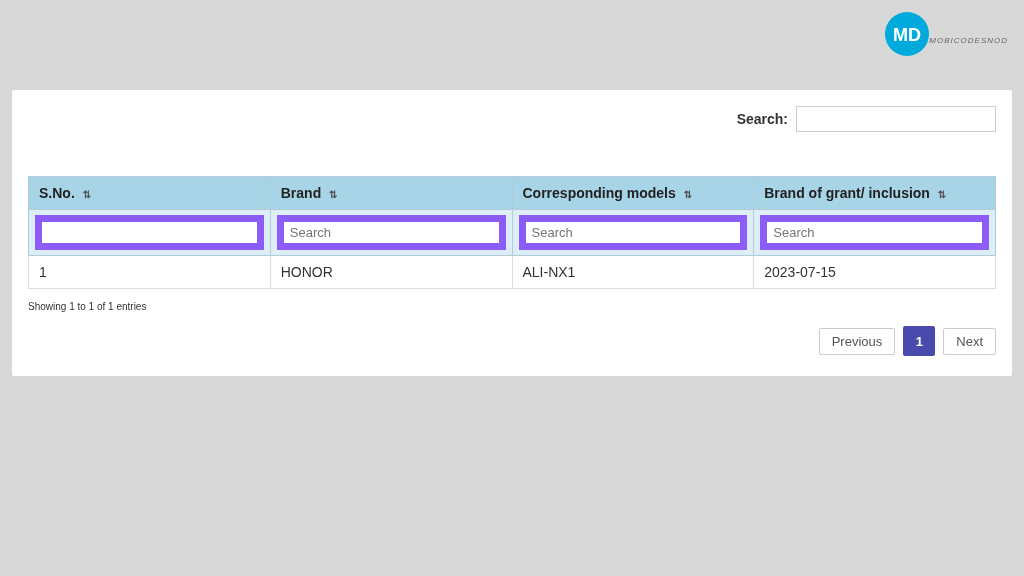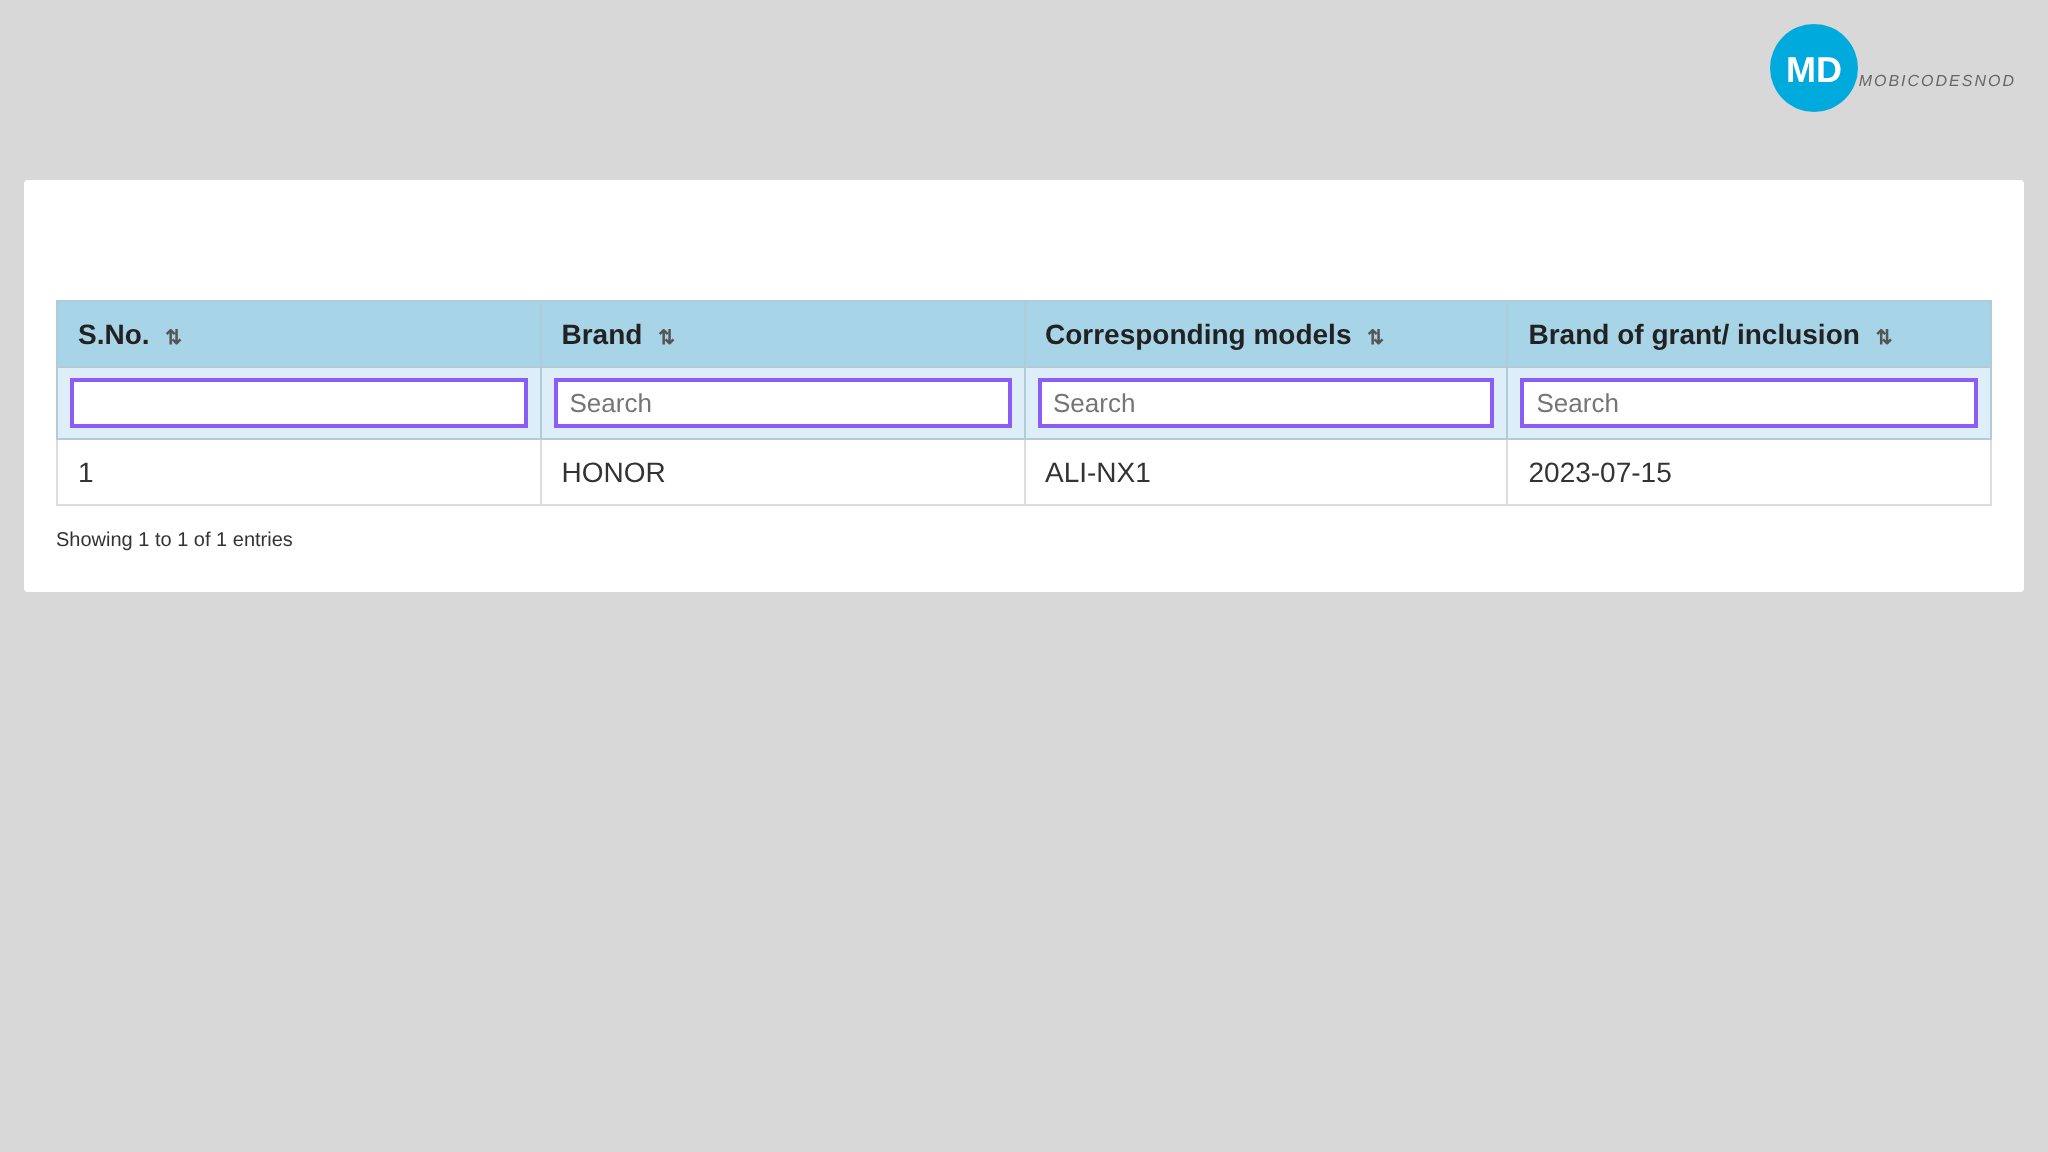--- a/index.html
+++ b/index.html
@@ -101,21 +101,21 @@
     }
 
     thead tr.filter-row td {
       background-color: #ddeef8;
       padding: 5px 6px;
       border: 1px solid #b0ccd8;
     }
 
     thead tr.filter-row td input {
       width: 100%;
-      border: 2px solid #8b5cf6;
+      border: 7px solid #8b5cf6;
       padding: 3px 6px;
       font-size: 13px;
       background: #fff;
       outline: none;
       color: #666;
     }
 
     tbody tr td {
       padding: 8px 10px;
       border: 1px solid #ddd;
@@ -197,20 +197,24 @@
   <div class="logo-area">
     <svg class="logo-circle" viewBox="0 0 44 44" xmlns="http://www.w3.org/2000/svg">
       <circle cx="22" cy="22" r="22" fill="#00aadd"></circle>
       <text x="50%" y="55%" dominant-baseline="middle" text-anchor="middle" font-size="18" font-weight="bold" fill="white" font-family="Arial">MD</text>
     </svg>
     <span class="logo-text">MOBICODESNOD</span>
   </div>
 
   <div class="content-card">
 
+    <div class="search-bar-row">
+      <label class="search-label">Search:</label>
+      <input class="search-global-input" type="text" style="">
+    </div>
 
     <div class="table-container">
 
 
       <table>
         <thead>
 
           <tr class="header-row">
             <th>
               <span>S.No.</span>
@@ -251,15 +255,20 @@
             <td>HONOR</td>
             <td>ALI-NX1</td>
             <td>2023-07-15</td>
           </tr>
         </tbody>
       </table>
     </div>
 
     <div class="entries-info">Showing 1 to 1 of 1 entries</div>
 
+    <div class="pagination-row">
+      <button class="pagination-btn">Previous</button>
+      <div class="pagination-num">1</div>
+      <button class="pagination-btn">Next</button>
+    </div>
 
   </div>
 </div>
 
 </body></html>

